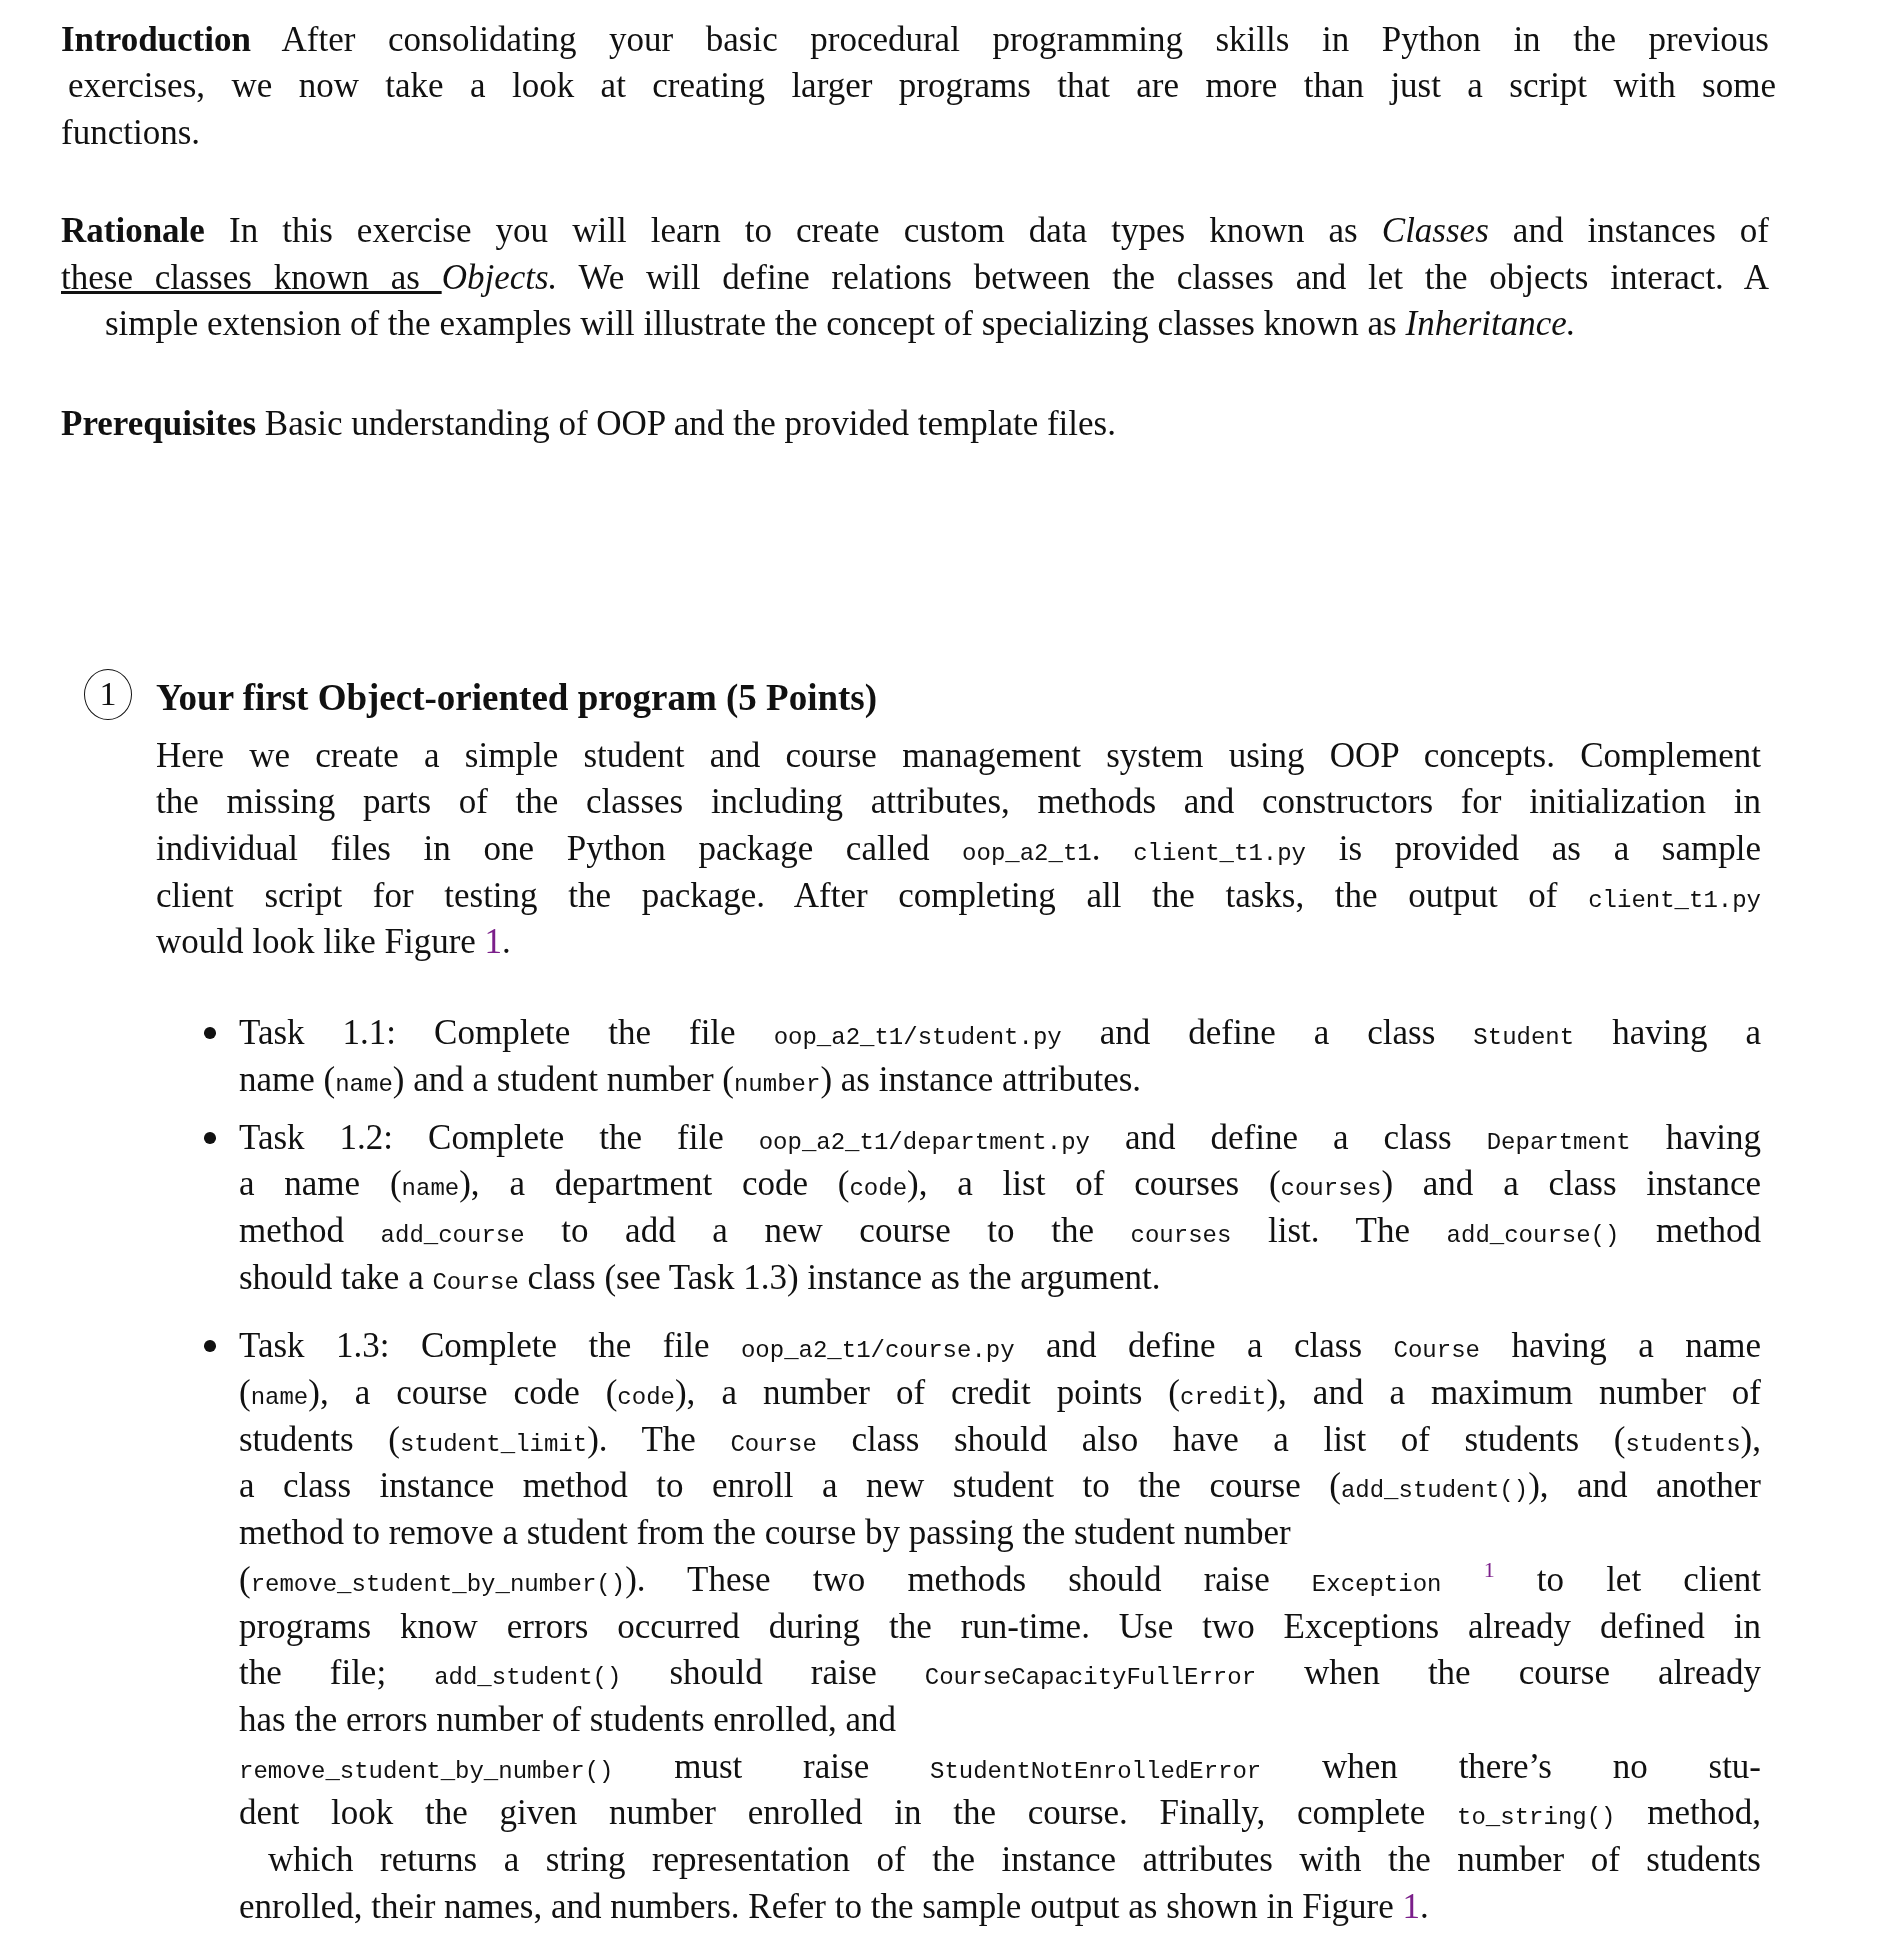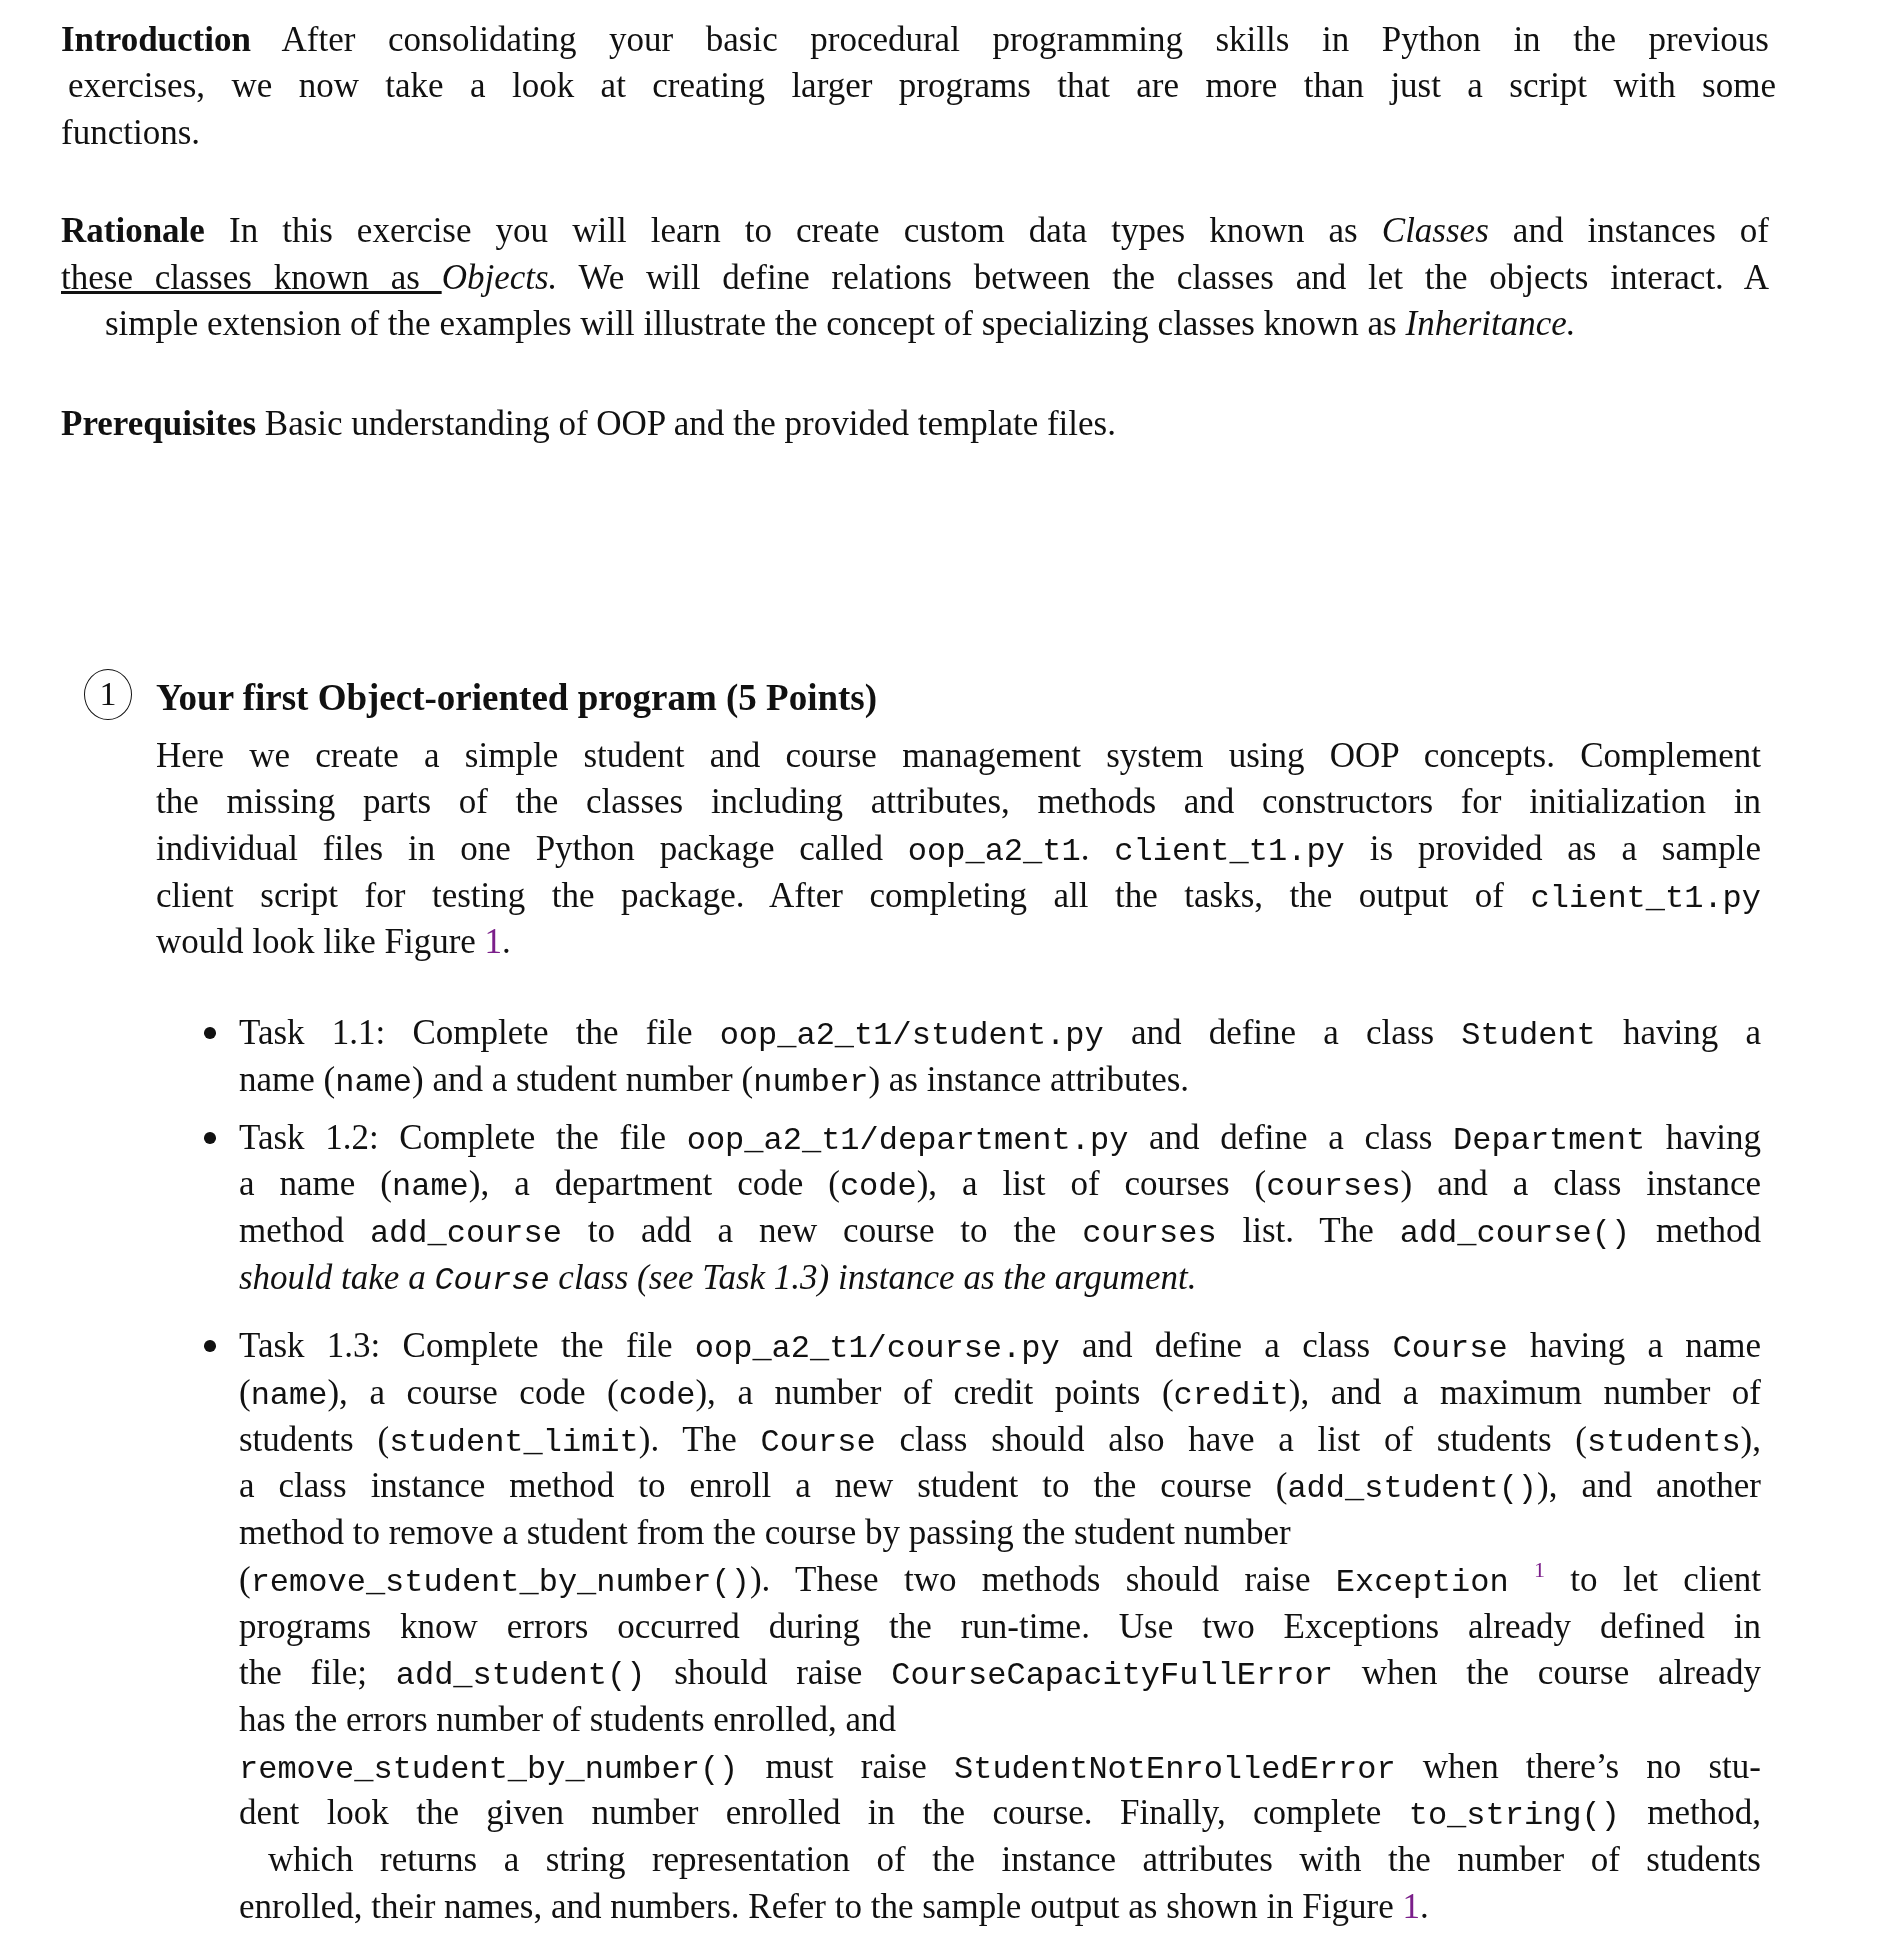--- a/index.html
+++ b/index.html
@@ -4,21 +4,21 @@
 <style>
   html, body { margin: 0; padding: 0; background: #ffffff; }
   body { width: 1887px; height: 1953px; position: relative; overflow: hidden;
          font-family: "Liberation Serif", "DejaVu Serif", serif; color: #111111; }
   .line { position: absolute; height: 47px; line-height: 47px; font-size: 35px;
           white-space: nowrap; text-align: justify; text-align-last: justify; }
   .line.last { text-align-last: left; }
   .line span { white-space: pre; }
   .seg-b { font-weight: bold; }
   .seg-i { font-style: italic; }
-  .seg-code { font-family: "Liberation Mono", "DejaVu Sans Mono", monospace; font-size: 32px; }
+  .seg-code { font-family: "Liberation Mono", "DejaVu Sans Mono", monospace; font-size: 24px; }
   .seg-ref { color: #7b1f8a; }
   .seg-sup { color: #7b1f8a; font-size: 22px; position: relative; top: -14px; }
   .heading { font-weight: bold; font-size: 37px; }
   .num-circle { position: absolute; left: 84px; top: 669px; width: 48px; height: 51px;
                 border: 1.6px solid #111; border-radius: 50%; box-sizing: border-box;
                 font-size: 34px; line-height: 48px; text-align: center; }
   .bullet { position: absolute; width: 11.7px; height: 11.7px; border-radius: 50%; background: #111; }
 </style>
 </head>
 <body>
@@ -57,21 +57,21 @@
       <div class="bullet" style="left:204px; top:1027px;"></div>
       <div class="line" style="left: 239px; width: 1522px; top: 1009px; white-space: normal; overflow: hidden;"><span style="white-space: normal;">Task 1.1:  Complete the file </span><span class="seg-code" style="white-space: normal;">oop_a2_t1/student.py</span><span style="white-space: normal;"> and define a class </span><span class="seg-code" style="white-space: normal;">Student</span><span style="white-space: normal;"> having a</span></div>
       <div class="line last" style="left: 239px; width: 1522px; top: 1056px; white-space: normal; overflow: hidden;"><span style="white-space: normal;">name (</span><span class="seg-code" style="white-space: normal;">name</span><span style="white-space: normal;">) and a student number (</span><span class="seg-code" style="white-space: normal;">number</span><span style="white-space: normal;">) as instance attributes.</span></div>
     </div>
 
     <div>
       <div class="bullet" style="left:204px; top:1132px;"></div>
       <div class="line" style="left: 239px; width: 1522px; top: 1114px; white-space: normal; overflow: hidden;"><span style="white-space: normal;">Task 1.2: Complete the file </span><span class="seg-code" style="white-space: normal;">oop_a2_t1/department.py</span><span style="white-space: normal;"> and define a class </span><span class="seg-code" style="white-space: normal;">Department</span><span style="white-space: normal;"> having</span></div>
       <div class="line" style="left: 239px; width: 1522px; top: 1160px; white-space: normal; overflow: hidden;"><span style="white-space: normal;">a name (</span><span class="seg-code" style="white-space: normal;">name</span><span style="white-space: normal;">), a department code (</span><span class="seg-code" style="white-space: normal;">code</span><span style="white-space: normal;">), a list of courses (</span><span class="seg-code" style="white-space: normal;">courses</span><span style="white-space: normal;">) and a class instance</span></div>
       <div class="line" style="left: 239px; width: 1522px; top: 1207px; white-space: normal; overflow: hidden;"><span style="white-space: normal;">method </span><span class="seg-code" style="white-space: normal;">add_course</span><span style="white-space: normal;"> to add a new course to the </span><span class="seg-code" style="white-space: normal;">courses</span><span style="white-space: normal;"> list.  The </span><span class="seg-code" style="white-space: normal;">add_course()</span><span style="white-space: normal;"> method</span></div>
-      <div class="line last" style="left: 239px; width: 1522px; top: 1254px; white-space: normal; overflow: hidden; font-style: italic;"><span style="white-space: normal;">should take a </span><span class="seg-code" style="white-space: normal;">Course</span><span style="white-space: normal;"> class (see Task 1.3) instance as the argument.</span></div>
+      <div class="line last" style="left: 239px; width: 1522px; top: 1254px; white-space: normal; overflow: hidden;"><span style="white-space: normal;">should take a </span><span class="seg-code" style="white-space: normal;">Course</span><span style="white-space: normal;"> class (see Task 1.3) instance as the argument.</span></div>
     </div>
 
     <div>
       <div class="bullet" style="left:204px; top:1340px;"></div>
       <div class="line" style="left: 239px; width: 1522px; top: 1322px; white-space: normal; overflow: hidden;"><span style="white-space: normal;">Task 1.3: Complete the file </span><span class="seg-code" style="white-space: normal;">oop_a2_t1/course.py</span><span style="white-space: normal;"> and define a class </span><span class="seg-code" style="white-space: normal;">Course</span><span style="white-space: normal;"> having a name</span></div>
       <div class="line" style="left: 239px; width: 1522px; top: 1369px; white-space: normal; overflow: hidden;"><span style="white-space: normal;">(</span><span class="seg-code" style="white-space: normal;">name</span><span style="white-space: normal;">), a course code (</span><span class="seg-code" style="white-space: normal;">code</span><span style="white-space: normal;">), a number of credit points (</span><span class="seg-code" style="white-space: normal;">credit</span><span style="white-space: normal;">), and a maximum number of</span></div>
       <div class="line" style="left: 239px; width: 1522px; top: 1416px; white-space: normal; overflow: hidden;"><span style="white-space: normal;">students (</span><span class="seg-code" style="white-space: normal;">student_limit</span><span style="white-space: normal;">).  The </span><span class="seg-code" style="white-space: normal;">Course</span><span style="white-space: normal;"> class should also have a list of students (</span><span class="seg-code" style="white-space: normal;">students</span><span style="white-space: normal;">),</span></div>
       <div class="line" style="left: 239px; width: 1522px; top: 1462px; white-space: normal; overflow: hidden;"><span style="white-space: normal;">a class instance method to enroll a new student to the course (</span><span class="seg-code" style="white-space: normal;">add_student()</span><span style="white-space: normal;">), and another</span></div>
       <div class="line last" style="left: 239px; width: 1522px; top: 1509px; white-space: normal; overflow: hidden;"><span style="white-space: normal;">method to remove a student from the course by passing the student number</span></div>
       <div class="line" style="left: 239px; width: 1522px; top: 1556px; white-space: normal; overflow: hidden;"><span style="white-space: normal;">(</span><span class="seg-code" style="white-space: normal;">remove_student_by_number()</span><span style="white-space: normal;">).  These two methods should raise </span><span class="seg-code" style="white-space: normal;">Exception</span><span style="white-space: normal;"> </span><span class="seg-sup" style="white-space: normal;">1</span><span style="white-space: normal;"> to let client</span></div>

